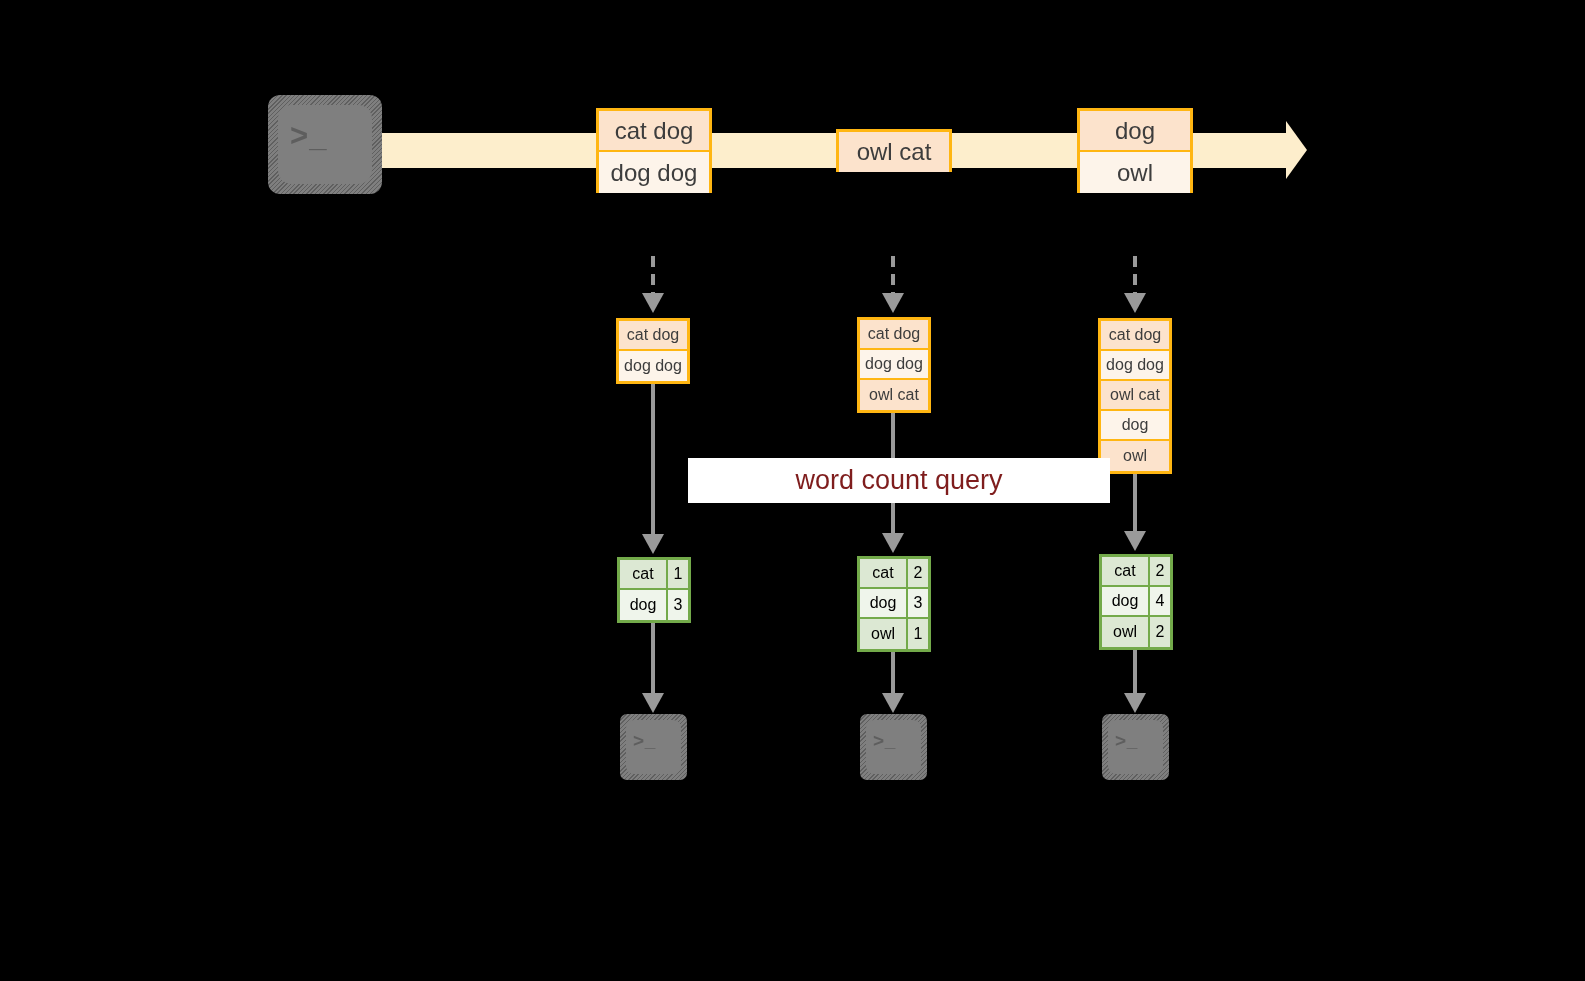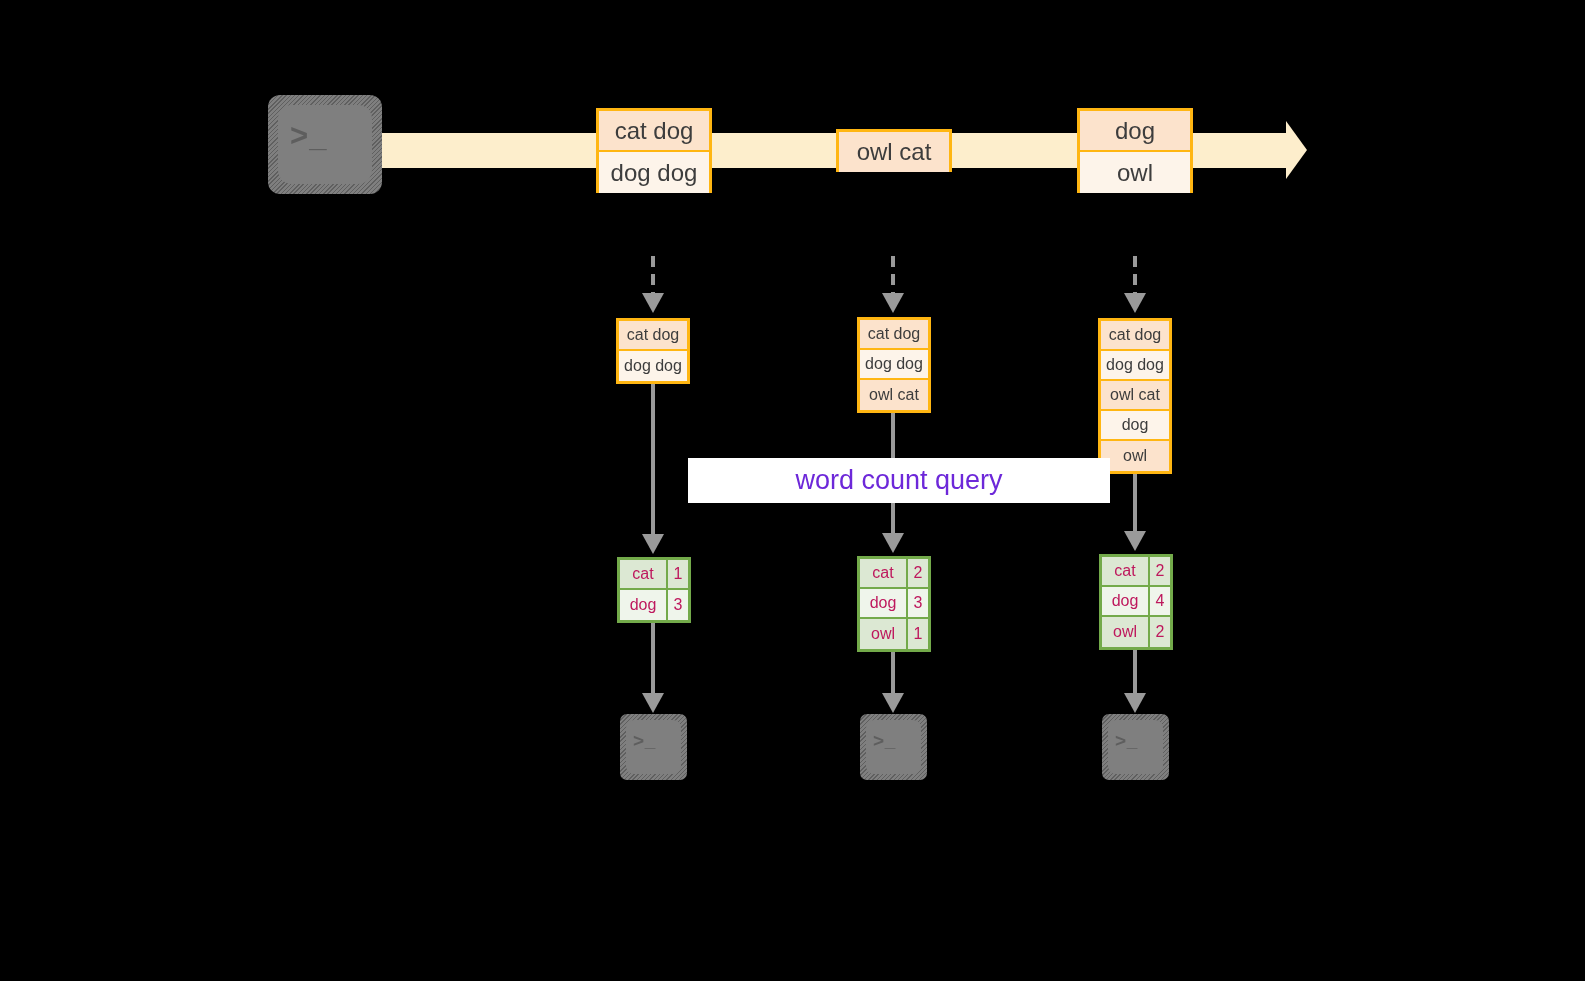--- a/index.html
+++ b/index.html
@@ -129,21 +129,21 @@
     box-sizing: border-box;
     border-bottom: 2px solid #73aa4a;
   }
   .grow:last-child { border-bottom: none; }
   .gcell {
     box-sizing: border-box;
     display: flex;
     align-items: center;
     justify-content: center;
     font-size: 16px;
-    color: #be185d;
+    color: #000000;
     text-align: center;
   }
   .gcell.word {
     flex: 0 0 48px;
     border-right: 2px solid #73aa4a;
   }
   .gcell.num { flex: 1 1 auto; }
   .grow.dark  .gcell { background: #dce8d3; }
   .grow.light .gcell { background: #eff5eb; }
 
@@ -174,21 +174,21 @@
     position: absolute;
     left: 688px;
     top: 458px;
     width: 422px;
     height: 45px;
     background: #ffffff;
     display: flex;
     align-items: center;
     justify-content: center;
     font-size: 27px;
-    color: #6d28d9;
+    color: #7f1d1d;
     white-space: nowrap;
   }
 </style>
 </head>
 <body>
 
 <div id="stage">
 
   <div class="stream-band"></div>
   <div class="stream-head"></div>

